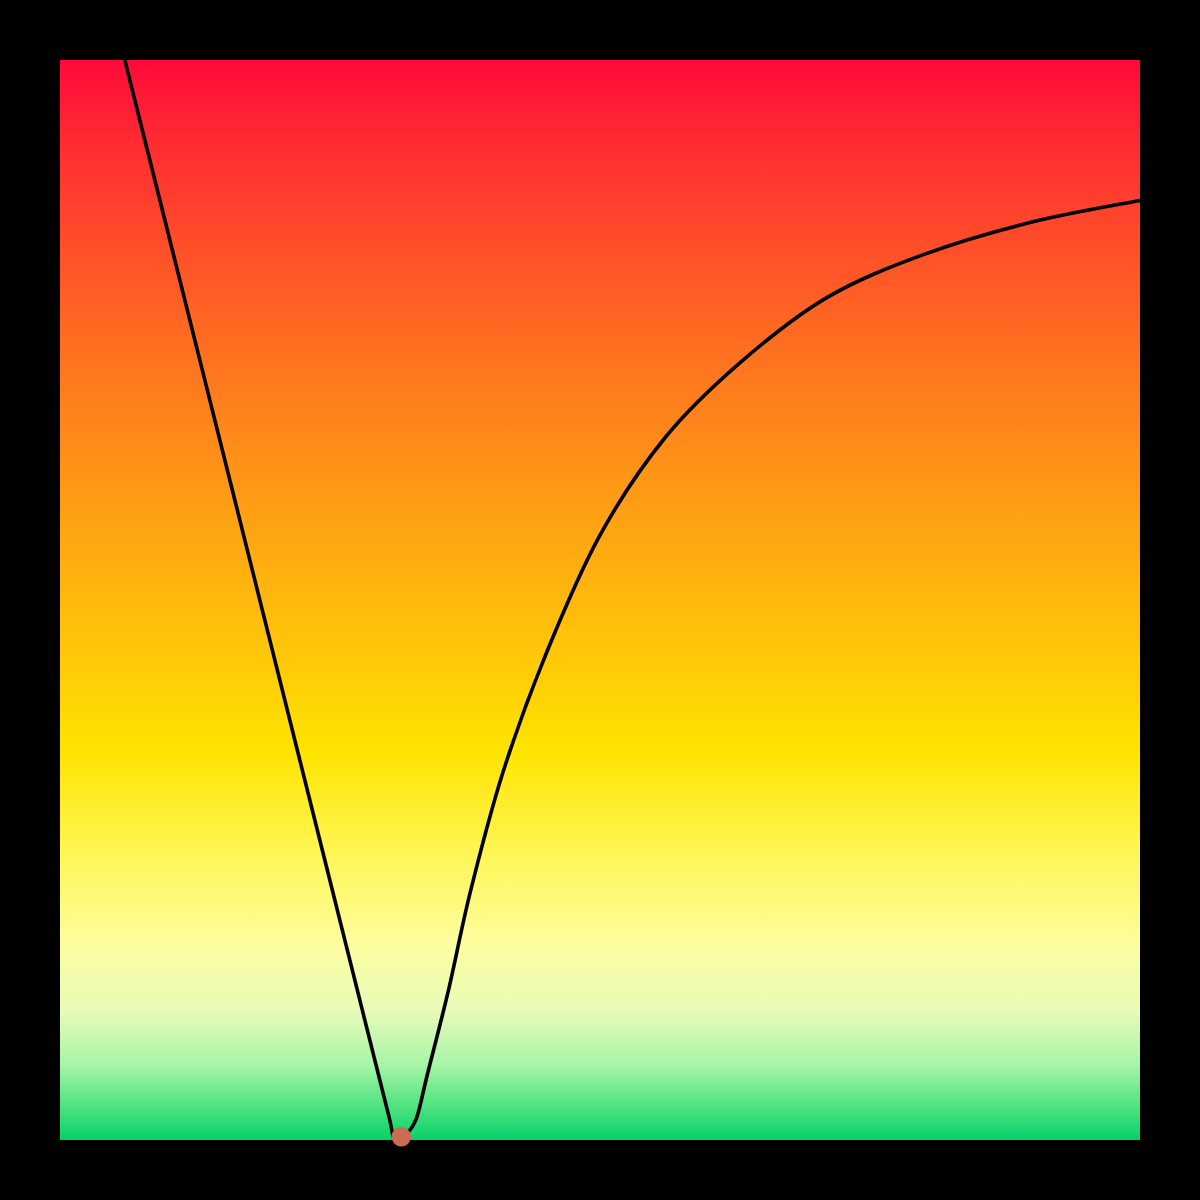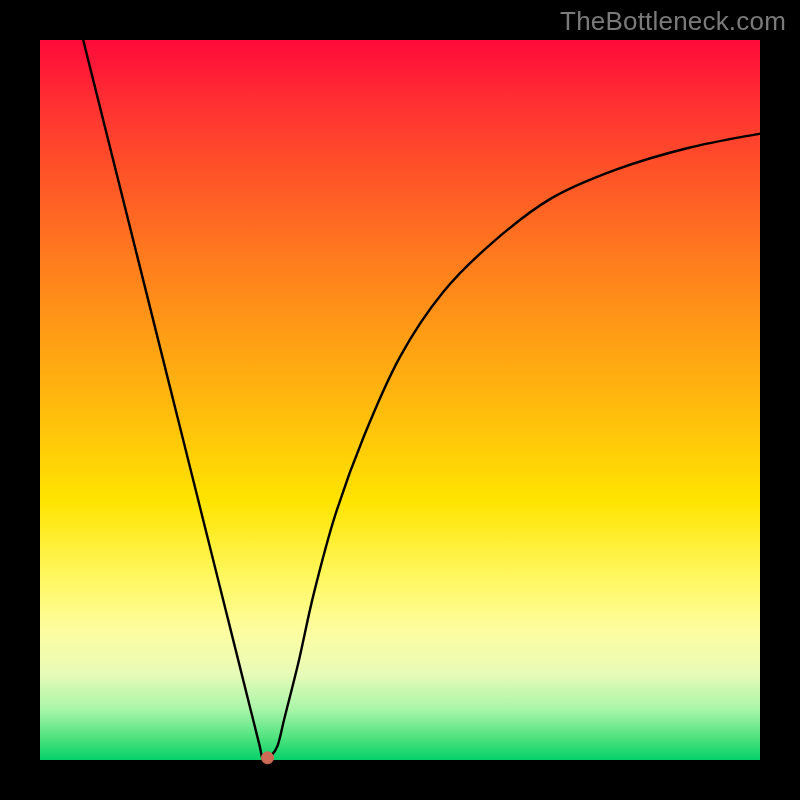--- a/index.html
+++ b/index.html
@@ -68,21 +68,20 @@
     font-size: 26px;
     letter-spacing: 0.2px;
     font-weight: 400;
     user-select: none;
   }
 </style>
 </head>
 <body>
 
 <div class="frame">
-  <div class="watermark">TheBottleneck.com</div>
 
   <div class="plot-area">
     <svg class="curve-svg" viewBox="0 0 720 720">
       <path id="curve-path" class="curve-path" d="M 43.20 0.00 C 48.00 19.20, 62.40 76.80, 72.00 115.20 C 81.60 153.60, 91.20 192.00, 100.80 230.40 C 110.40 268.80, 120.00 307.20, 129.60 345.60 C 139.20 384.00, 150.00 427.20, 158.40 460.80 C 166.80 494.40, 172.80 518.40, 180.00 547.20 C 187.20 576.00, 196.20 612.00, 201.60 633.60 C 207.00 655.20, 209.40 664.80, 212.40 676.80 C 215.40 688.80, 217.80 698.40, 219.60 705.60 C 221.40 712.80, 221.40 718.20, 223.20 720.00 C 225.00 721.80, 228.00 718.80, 230.40 716.40 C 232.80 714.00, 235.20 712.20, 237.60 705.60 C 240.00 699.00, 241.20 691.20, 244.80 676.80 C 248.40 662.40, 254.40 639.60, 259.20 619.20 C 264.00 598.80, 267.60 578.40, 273.60 554.40 C 279.60 530.40, 286.80 501.60, 295.20 475.20 C 303.60 448.80, 313.20 422.40, 324.00 396.00 C 334.80 369.60, 346.80 340.80, 360.00 316.80 C 373.20 292.80, 387.60 271.20, 403.20 252.00 C 418.80 232.80, 435.60 217.20, 453.60 201.60 C 471.60 186.00, 490.80 170.40, 511.20 158.40 C 531.60 146.40, 553.20 138.00, 576.00 129.60 C 598.80 121.20, 624.00 114.00, 648.00 108.00 C 672.00 102.00, 708.00 96.00, 720.00 93.60"></path>
       <circle id="marker-dot" class="dot" r="6" cx="227.52" cy="717.84" fill="#cd6b54" stroke="#cd6b54"></circle>
     </svg>
   </div>
 </div>
 
 </body></html>

